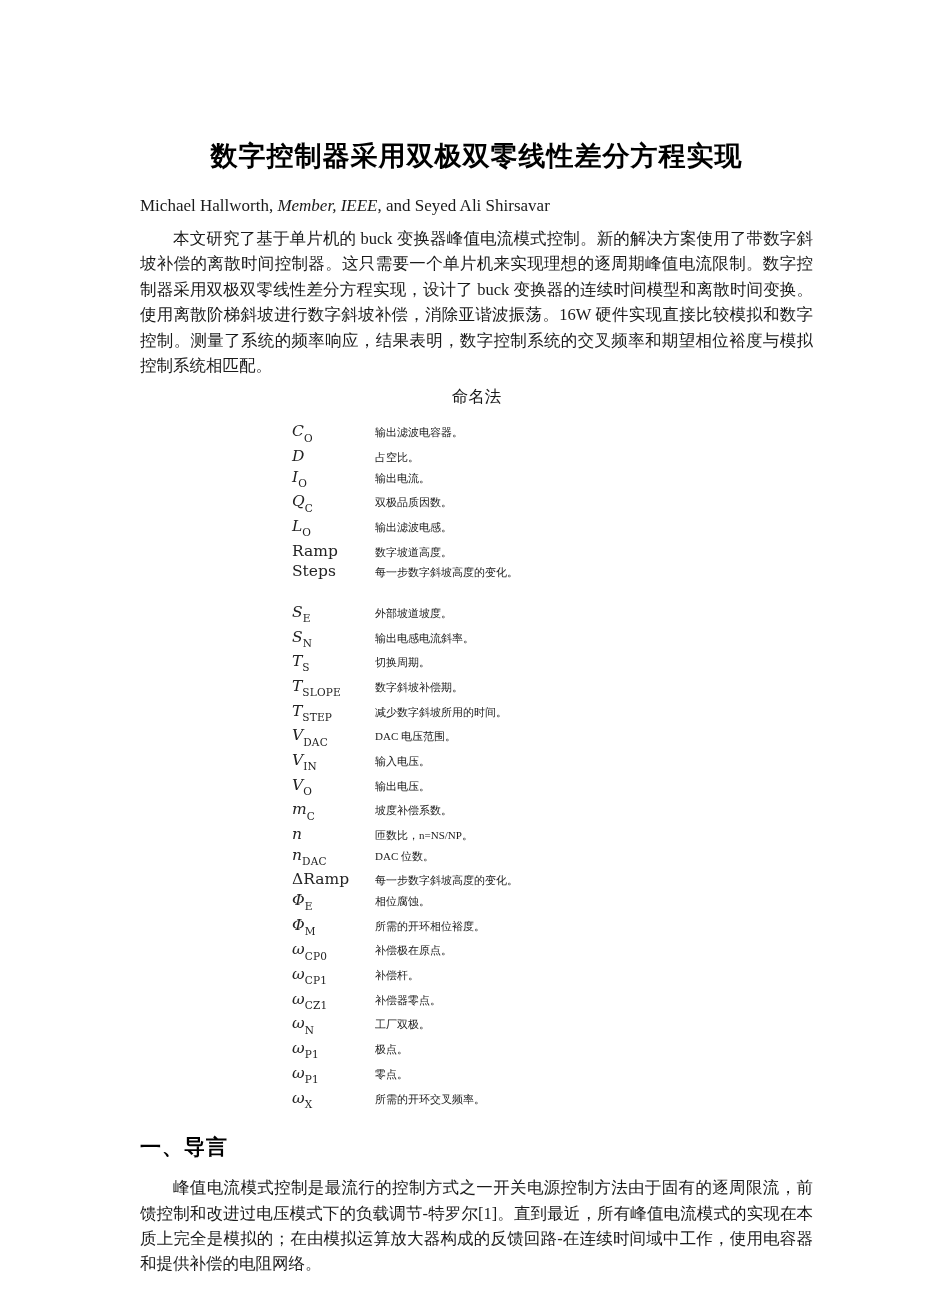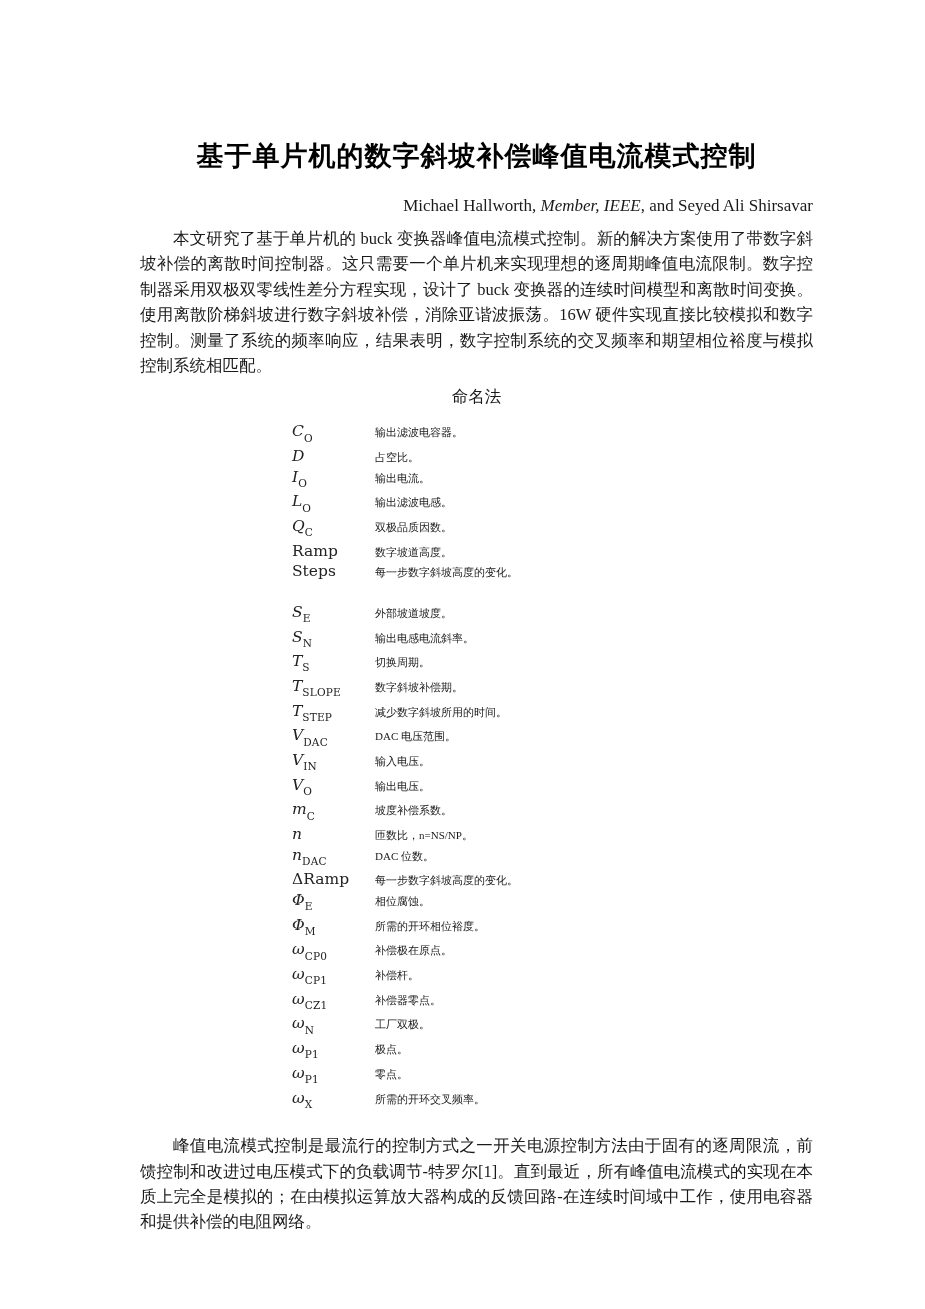--- a/index.html
+++ b/index.html
@@ -19,21 +19,21 @@
   }
   .paper-title {
     text-align: center;
     font-size: 27px;
     font-weight: bold;
     letter-spacing: 1px;
     color: #000000;
     margin-bottom: 22px;
   }
   .authors {
-    text-align: right;
+    text-align: left;
     font-size: 17px;
     color: #1a1a1a;
     margin-bottom: 10px;
   }
   .it { font-style: italic; }
   .body-para {
     font-size: 16.5px;
     line-height: 25.4px;
     text-align: justify;
     text-indent: 2em;
@@ -84,21 +84,21 @@
     margin-top: 14px;
     margin-bottom: 14px;
     letter-spacing: 1px;
   }
 </style>
 </head>
 <body>
 
 <div class="page">
 
-  <h1 class="paper-title">基于单片机的数字斜坡补偿峰值电流模式控制</h1>
+  <h1 class="paper-title">数字控制器采用双极双零线性差分方程实现</h1>
 
   <p class="authors"><span>Michael Hallworth, </span><span class="it">Member, IEEE</span><span>, and Seyed Ali Shirsavar</span></p>
 
   <p class="body-para">本文研究了基于单片机的 buck 变换器峰值电流模式控制。新的解决方案使用了带数字斜坡补偿的离散时间控制器。这只需要一个单片机来实现理想的逐周期峰值电流限制。数字控制器采用双极双零线性差分方程实现，设计了 buck 变换器的连续时间模型和离散时间变换。使用离散阶梯斜坡进行数字斜坡补偿，消除亚谐波振荡。16W 硬件实现直接比较模拟和数字控制。测量了系统的频率响应，结果表明，数字控制系统的交叉频率和期望相位裕度与模拟控制系统相匹配。</p>
 
 
   <div class="nom-heading">命名法</div>
 
   <div class="nom-list">
       <div class="nom-group">
@@ -108,28 +108,28 @@
         </div>
         <div class="nom-row">
           <span class="nom-sym it">D</span>
           <span class="nom-desc">占空比。</span>
         </div>
         <div class="nom-row">
           <span class="nom-sym it">I<sub>O</sub></span>
           <span class="nom-desc">输出电流。</span>
         </div>
         <div class="nom-row">
+          <span class="nom-sym it">Q<sub>C</sub></span>
+          <span class="nom-desc">双极品质因数。</span>
+        </div>
+        <div class="nom-row">
           <span class="nom-sym it">L<sub>O</sub></span>
           <span class="nom-desc">输出滤波电感。</span>
         </div>
         <div class="nom-row">
-          <span class="nom-sym it">Q<sub>C</sub></span>
-          <span class="nom-desc">双极品质因数。</span>
-        </div>
-        <div class="nom-row">
           <span class="nom-sym">Ramp</span>
           <span class="nom-desc">数字坡道高度。</span>
         </div>
         <div class="nom-row">
           <span class="nom-sym">Steps</span>
           <span class="nom-desc">每一步数字斜坡高度的变化。</span>
         </div>
       </div>
       <div class="nom-group">
         <div class="nom-row">
@@ -212,16 +212,17 @@
           <span class="nom-sym it">ω<sub>P1</sub></span>
           <span class="nom-desc">零点。</span>
         </div>
         <div class="nom-row">
           <span class="nom-sym it">ω<sub>X</sub></span>
           <span class="nom-desc">所需的开环交叉频率。</span>
         </div>
       </div>
     </div>
 
+  <h2 class="section-heading">一、导言</h2>
 
   <p class="body-para">峰值电流模式控制是最流行的控制方式之一开关电源控制方法由于固有的逐周限流，前馈控制和改进过电压模式下的负载调节-特罗尔[1]。直到最近，所有峰值电流模式的实现在本质上完全是模拟的；在由模拟运算放大器构成的反馈回路-在连续时间域中工作，使用电容器和提供补偿的电阻网络。</p>
 
 </div>
 
 </body></html>

